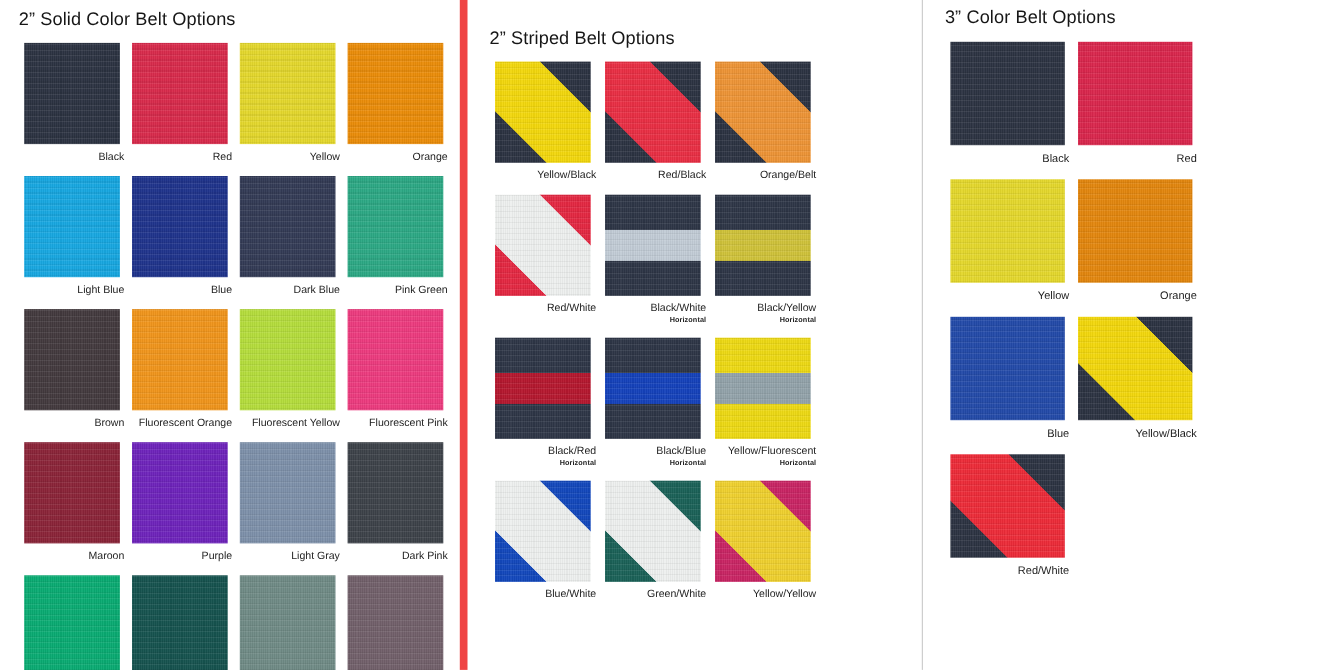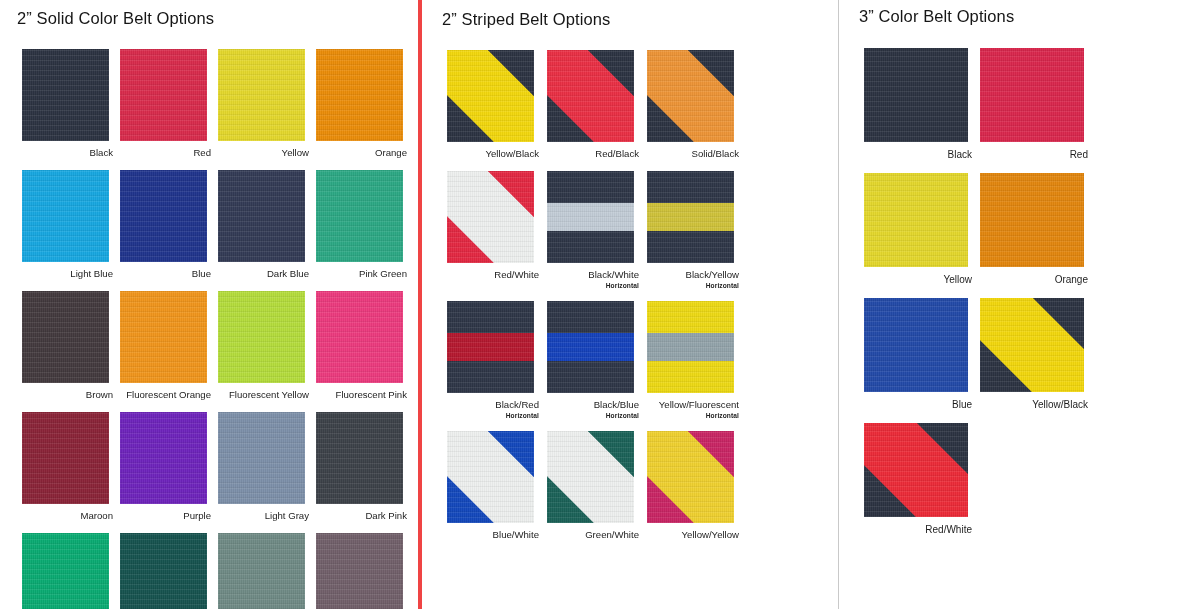--- a/index.html
+++ b/index.html
@@ -7,29 +7,29 @@
     width:1200px;height:609px;
     background:#ffffff;
     font-family:"Liberation Sans", sans-serif;
     overflow:hidden;
     position:relative;
   }
   .sheet{display:flex;width:1200px;height:609px;position:relative;}
 
   .col{position:relative;box-sizing:border-box;}
   .col-solid{width:418px;padding:0 0 0 17px;}
-  .col-striped{width:420px;padding:0 0 0 20px;border-left:4px solid #ef4444;}
+  .col-striped{width:420px;padding:16px 0 0 20px;border-left:7px solid #ef4444;}
   .col-three{width:362px;padding:0 0 13px 20px;border-left:1px solid #c9c9c9;}
 
   .col-title{
     font-size:16.5px;
     color:#161616;
     font-weight:400;
     letter-spacing:.1px;
-    margin:9px 0 10px 0;
+    margin:9px 0 0 0;
     white-space:nowrap;
   }
   .col-striped .col-title{margin-top:10px;}
   .col-three .col-title{margin-top:7px;}
 
   .grid{display:flex;flex-wrap:wrap;}
 
   .cell{
     box-sizing:border-box;
     text-align:right;
@@ -171,21 +171,21 @@
         <div class="cell">
           <div class="sw" style="background: linear-gradient(45deg, rgb(44, 51, 66) 0%, rgb(44, 51, 66) 26%, rgb(242, 215, 13) 26.4%, rgb(242, 215, 13) 74%, rgb(44, 51, 66) 74.4%, rgb(44, 51, 66) 100%);"></div>
           <span class="lbl">Yellow/Black</span>
         </div>
         <div class="cell">
           <div class="sw" style="background: linear-gradient(45deg, rgb(44, 51, 66) 0%, rgb(44, 51, 66) 26%, rgb(233, 47, 68) 26.4%, rgb(233, 47, 68) 74%, rgb(44, 51, 66) 74.4%, rgb(44, 51, 66) 100%);"></div>
           <span class="lbl">Red/Black</span>
         </div>
         <div class="cell">
           <div class="sw" style="background: linear-gradient(45deg, rgb(44, 51, 66) 0%, rgb(44, 51, 66) 26%, rgb(237, 148, 54) 26.4%, rgb(237, 148, 54) 74%, rgb(44, 51, 66) 74.4%, rgb(44, 51, 66) 100%);"></div>
-          <span class="lbl">Solid/Black</span>
+          <span class="lbl">Orange/Belt</span>
         </div>
         <div class="cell">
           <div class="sw" style="background: linear-gradient(45deg, rgb(227, 40, 66) 0%, rgb(227, 40, 66) 26%, rgb(238, 240, 239) 26.4%, rgb(238, 240, 239) 74%, rgb(227, 40, 66) 74.4%, rgb(227, 40, 66) 100%);"></div>
           <span class="lbl">Red/White</span>
         </div>
         <div class="cell">
           <div class="sw" style="background: linear-gradient(rgb(46, 54, 71) 0%, rgb(46, 54, 71) 35%, rgb(194, 204, 214) 35.3%, rgb(194, 204, 214) 65%, rgb(46, 54, 71) 65.3%, rgb(46, 54, 71) 100%);"></div>
           <span class="lbl">Black/White</span>
           <span class="sub">Horizontal</span>
         </div>

